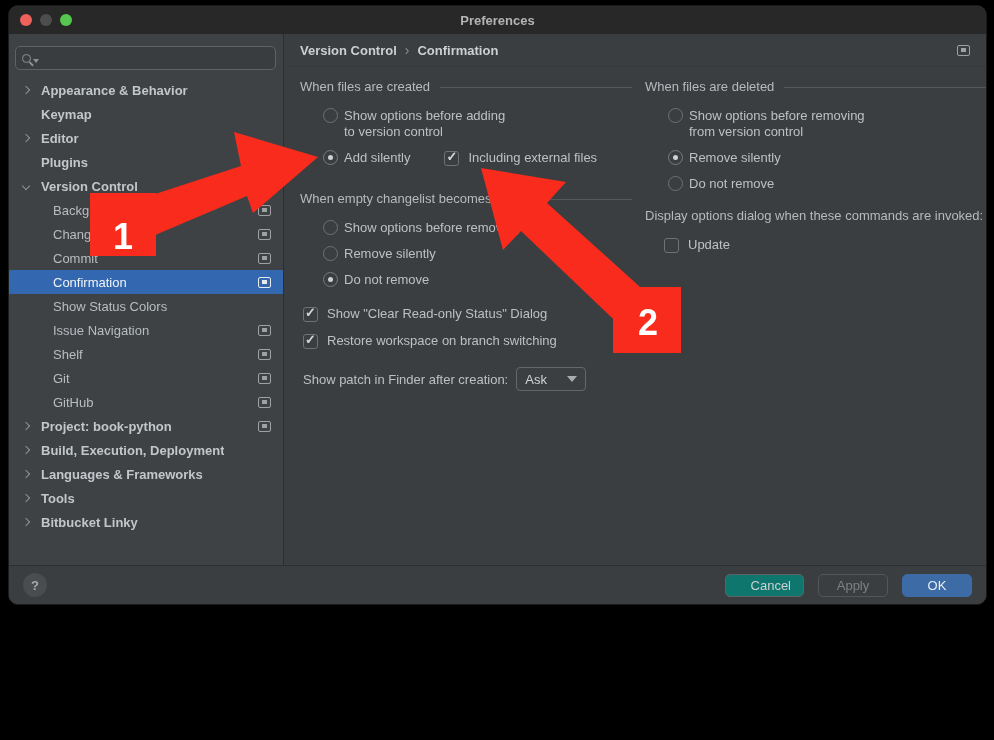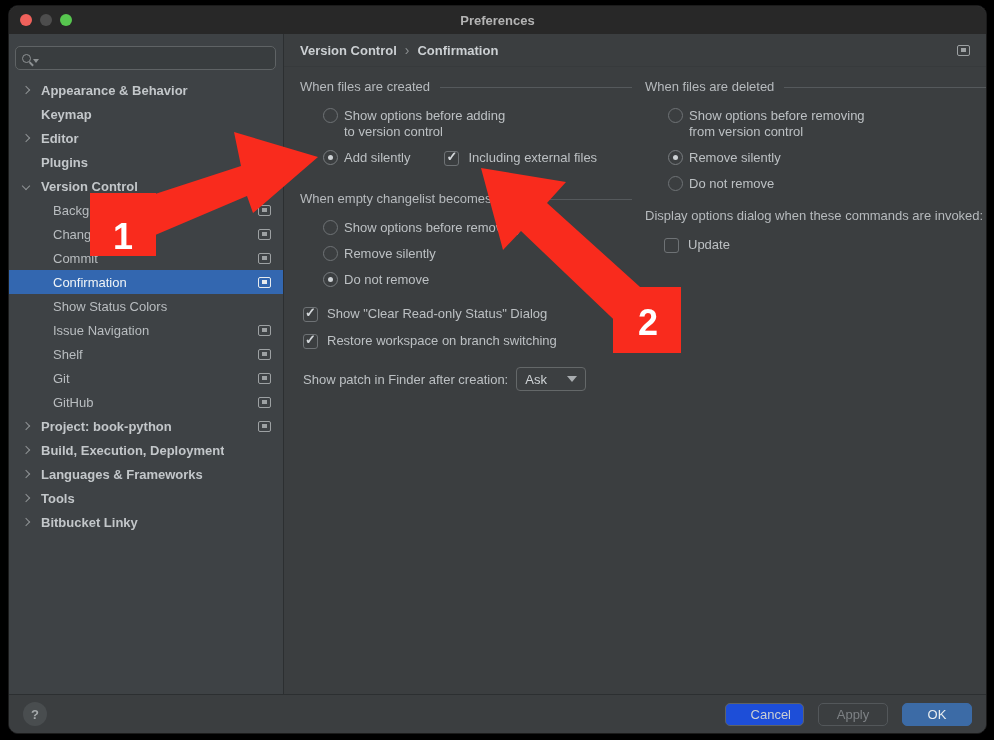--- a/index.html
+++ b/index.html
@@ -6,21 +6,21 @@
   html,body { width: 994px; height: 740px; }
   body {
     background: #000;
     font-family: "Liberation Sans", sans-serif;
     font-size: 13px;
     position: relative;
     overflow: hidden;
     color: #bcc0c3;
   }
   .window {
-    position: absolute; left: 8px; top: 5px; width: 979px; height: 729px;
+    position: absolute; left: 8px; top: 5px; width: 979px; height: 600px;
     background: #3b3e40; border-radius: 10px; overflow: hidden;
     border: 1px solid #1b1b1b;
   }
   
   .titlebar {
     position: absolute; left: 0; top: 0; right: 0; height: 28px;
     background: #282828; display: flex; align-items: center; justify-content: center;
   }
   .titlebar .title { font-weight: bold; color: #b4b4b4; }
   .lights { position: absolute; left: 11px; top: 0; height: 28px; display: flex; align-items: center; gap: 8px; }
@@ -111,21 +111,21 @@
   .help-btn {
     width: 24px; height: 24px; border-radius: 50%; background: #494d4f;
     color: #a6aaac; display: flex; align-items: center; justify-content: center;
     font-weight: bold; font-size: 13px; border: none;
   }
   .btns { margin-left: auto; display: flex; gap: 14px; }
   .btn {
     min-width: 70px; height: 23px; border-radius: 5px; font: inherit;
     display: flex; align-items: center; justify-content: center; padding: 0 12px;
   }
-  .btn.cancel { background: #1d4ed8; border: 1px solid #5e6264; color: #ccd0d3; padding-left: 25px; }
+  .btn.cancel { background: #0f766e; border: 1px solid #5e6264; color: #ccd0d3; padding-left: 25px; }
   .btn.apply  { background: transparent; border: 1px solid #53575a; color: #7d8184; }
   .btn.ok     { background: #3c6ba6; border: 1px solid #3c6ba6; color: #e9edf0; }
   
   .overlay { position: absolute; left: 0; top: 0; width: 994px; height: 740px; z-index: 50; pointer-events: none; }
 </style>
 </head>
 <body>
 
 <div class="window">
 

